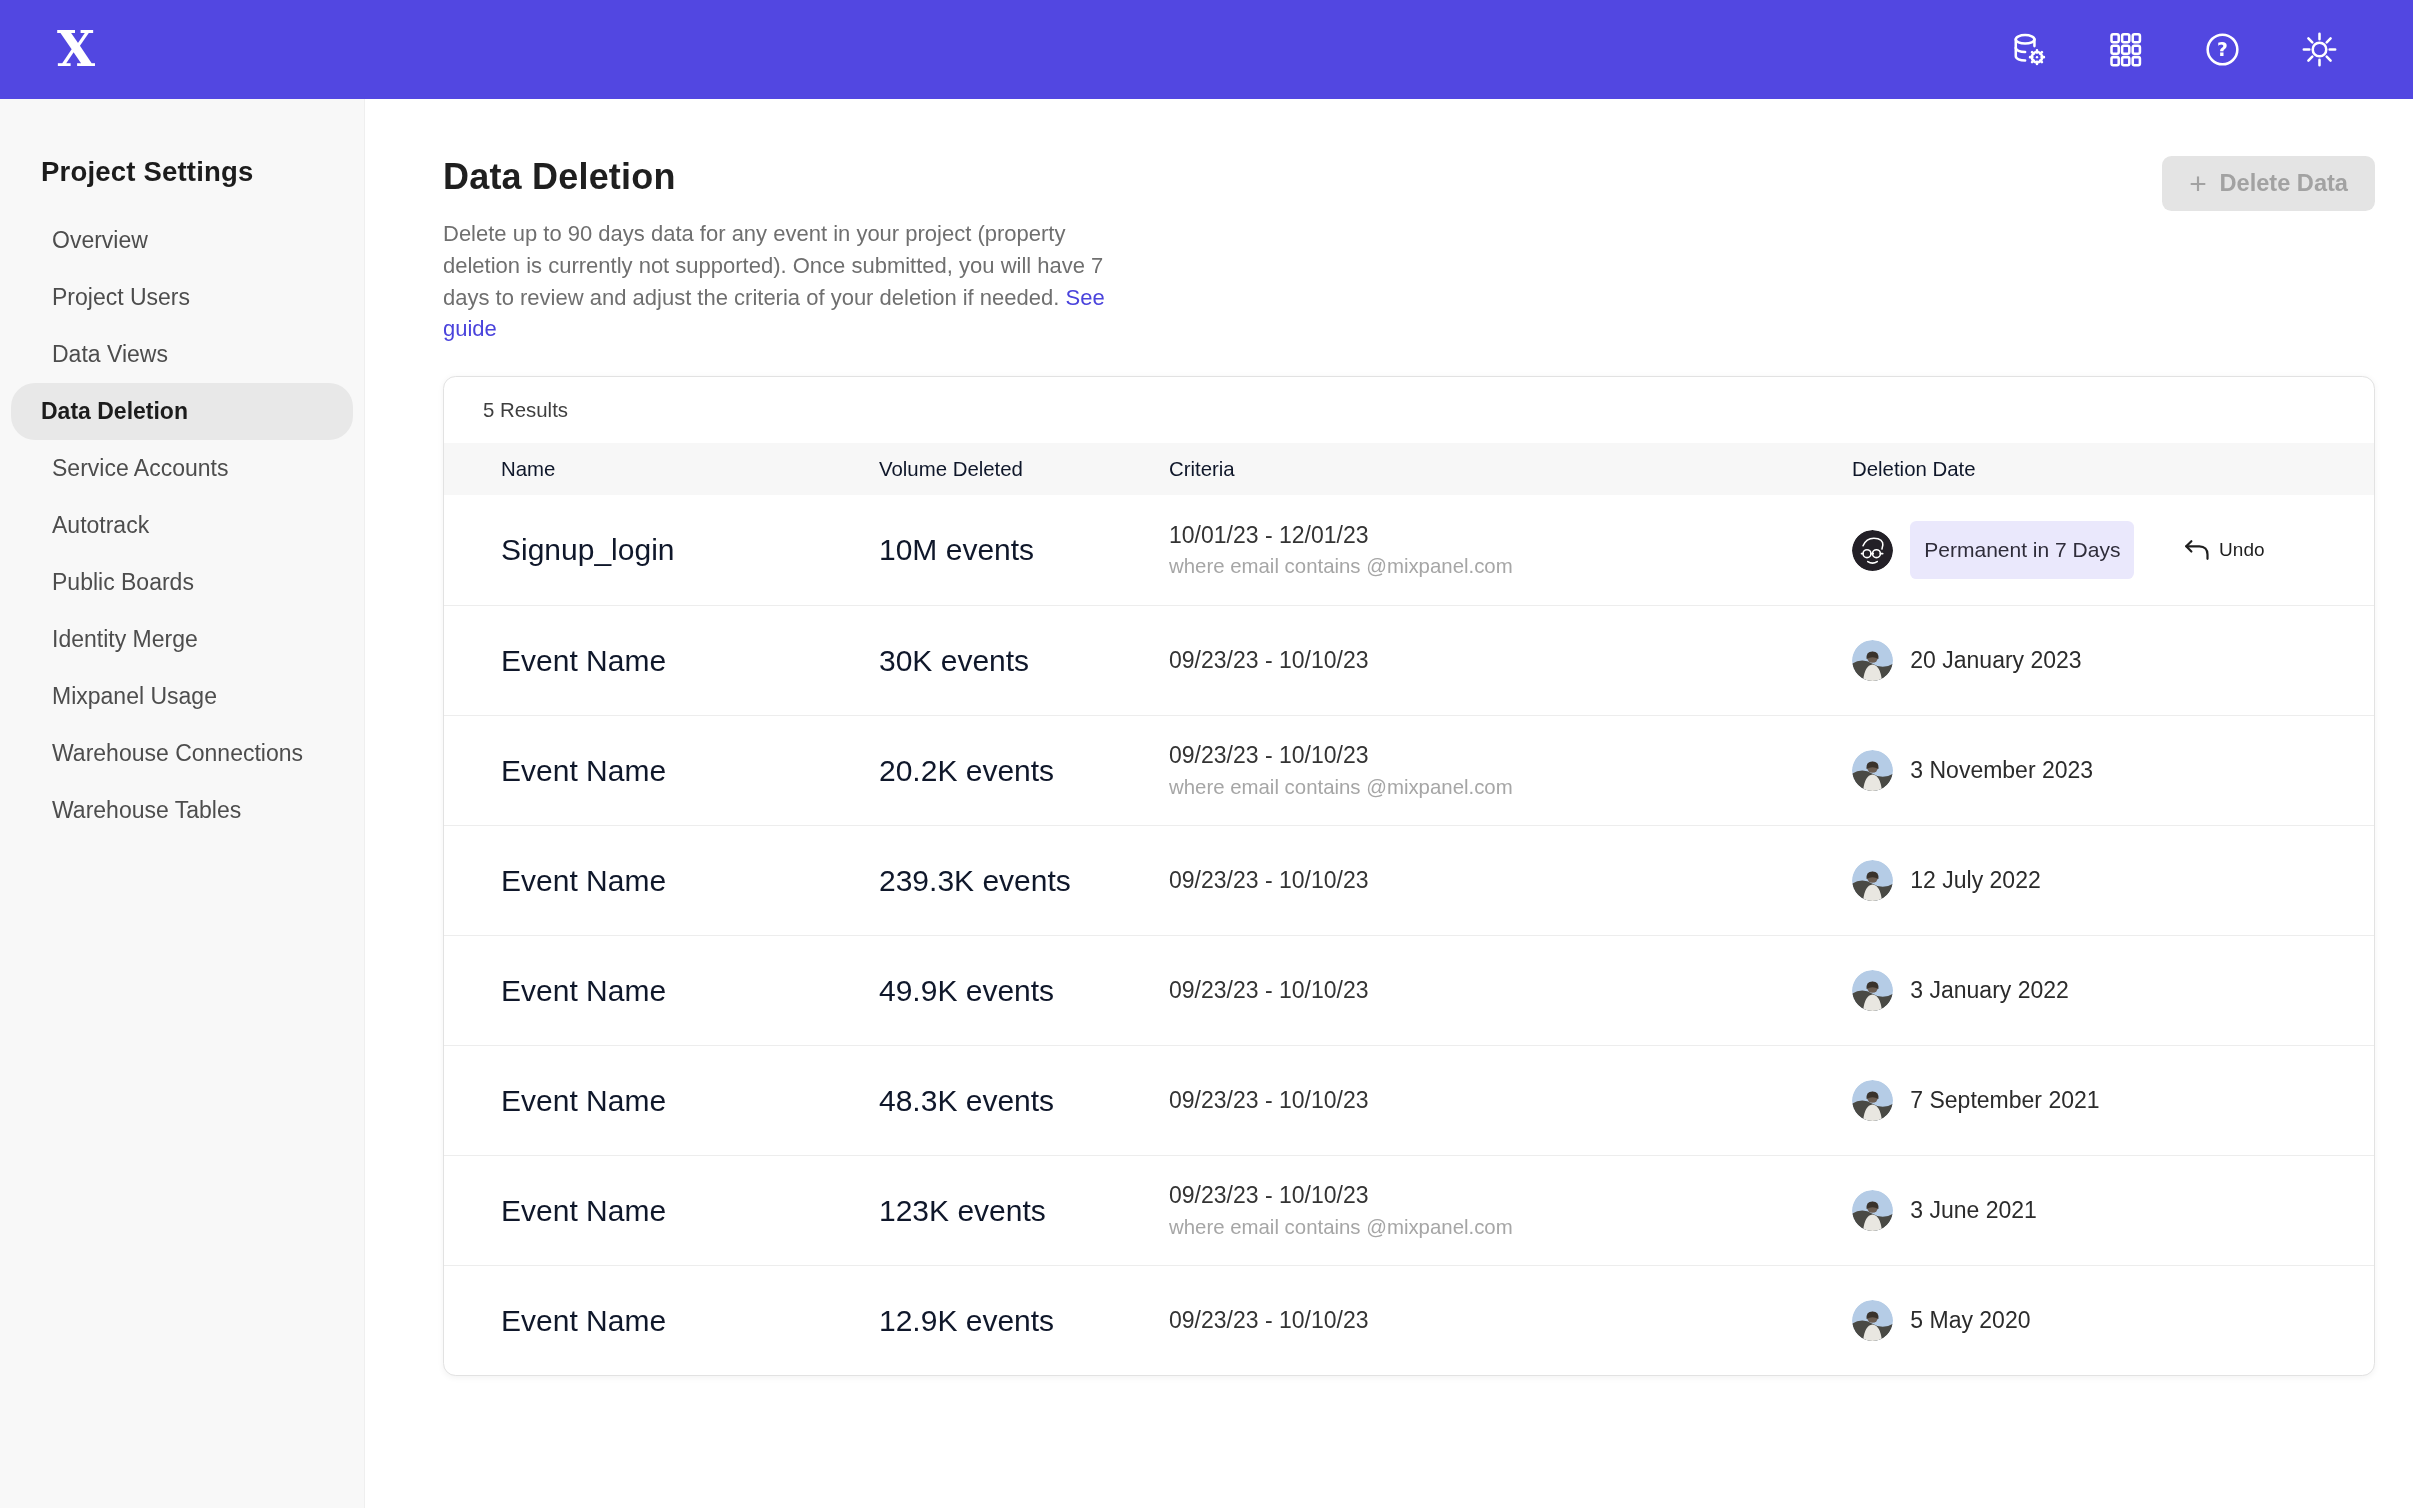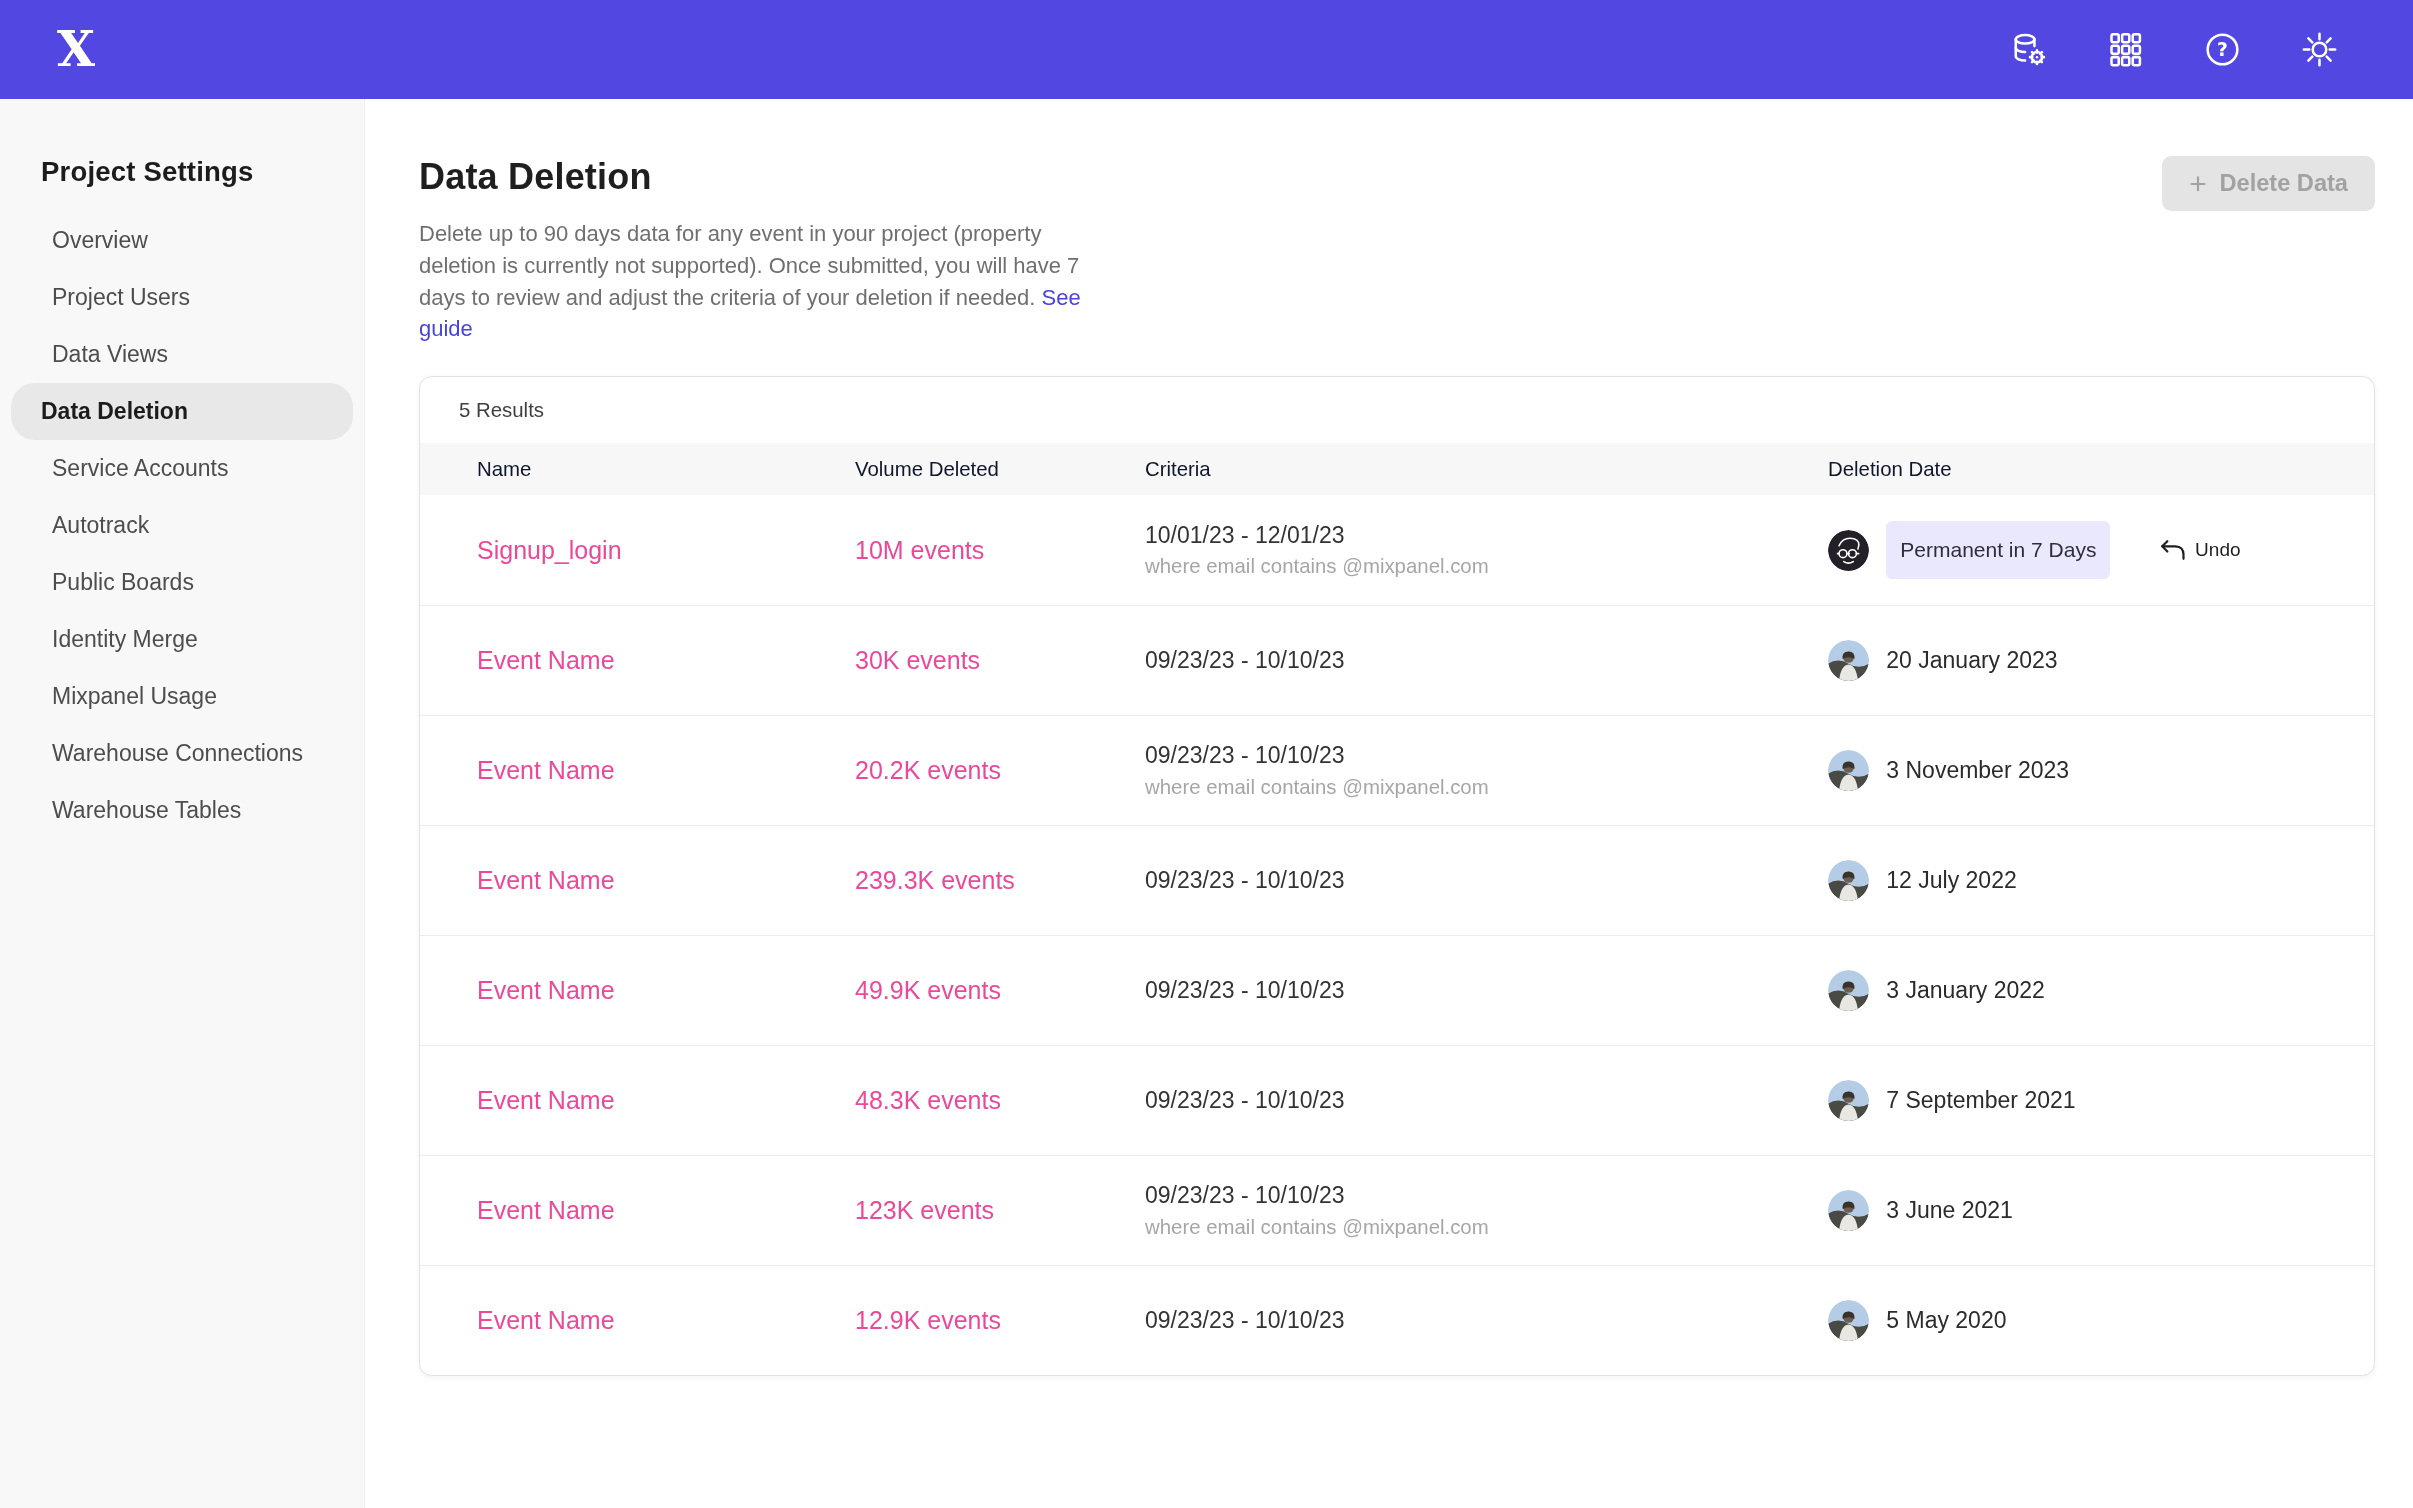--- a/index.html
+++ b/index.html
@@ -8,21 +8,21 @@
 
   
   .topbar { height:99px; background:#5247E1; display:flex; align-items:center; flex-shrink:0; padding:0 74px 0 57px; }
   .logo { color:#fff; font-family:"DejaVu Serif", serif; font-weight:bold; font-size:49px; line-height:1; user-select:none; }
   .topbar-spacer { flex:1; }
   .topbar-icons { display:flex; align-items:center; gap:58px; }
   .icon-btn { width:39px; height:39px; display:flex; align-items:center; justify-content:center; cursor:pointer; }
   .icon-btn svg { width:39px; height:39px; }
 
   
-  .shell { flex:1; display:flex; min-height:0; }
+  .shell { flex:1; display:flex; min-height:0;gap:24px; }
 
   
   .sidebar { width:365px; background:#F8F8F8; border-right:0.8px solid #EFEFEF; padding-top:57px; flex-shrink:0; }
   .sidebar-title { font-size:27.5px; font-weight:700; color:#1C1C1C; padding-left:41px; letter-spacing:0.2px; }
   .sidebar-nav { margin-top:23.6px; display:flex; flex-direction:column; }
   .side-item { height:57px; display:flex; align-items:center; padding-left:41px; font-size:23px; color:#4D4D4D; cursor:pointer; border-radius:24px; margin:0 11px; }
   .side-item.selected { background:#E8E8E8; color:#1C1C1C; font-weight:700; padding-left:30px; }
 
   
   .main { flex:1; background:#fff; padding:57px 38px 0 54px; min-width:0; }
@@ -32,21 +32,21 @@
   .see-guide { color:#4A43DC; text-decoration:none; cursor:pointer; }
   .delete-btn { display:flex; align-items:center; gap:12.6px; background:#E4E4E4; color:#A2A2A2; border:none; border-radius:9.4px; height:55px; padding:0 27px; font-size:23.6px; font-weight:700; font-family:inherit; cursor:not-allowed; }
   .delete-btn .plus { font-size:30px; font-weight:400; line-height:1; }
 
   
   .card { margin-top:31px; border:0.8px solid #E2E2E2; border-radius:12.6px; background:#fff; box-shadow:0 1.6px 6.3px rgba(0,0,0,.05); overflow:hidden; }
   .results-bar { height:66px; display:flex; align-items:center; padding-left:39px; font-size:20.4px; color:#3F3F3F; }
   .thead { height:52px; background:#F7F7F7; display:grid; grid-template-columns:378px 290px 683px 1fr; align-items:center; padding-left:57px; font-size:20.4px; color:#0f172a; }
   .trow { min-height:110px; display:grid; grid-template-columns:378px 290px 683px 1fr; align-items:center; padding-left:57px; }
   .trow + .trow { border-top:0.8px solid #EDEDED; }
-  .cell-name, .cell-volume { font-size:25px; color:#ec4899; }
+  .cell-name, .cell-volume { font-size:30px; color:#0f172a; }
   .cell-criteria { display:flex; flex-direction:column; justify-content:center; }
   .date-range { font-size:23px; color:#333; }
   .where-clause { font-size:20.4px; color:#A6A6A6; margin-top:6.3px; }
   .where-clause:empty { display:none; margin:0; }
   .cell-deletion { display:flex; align-items:center; gap:17.3px; }
   .avatar { width:41px; height:41px; border-radius:50%; flex-shrink:0; overflow:hidden; }
   .badge { background:#EAE8FC; color:#2F2D3A; font-size:21px; padding:17px 14px; border-radius:6.3px; white-space:nowrap; }
   .undo-btn { display:flex; align-items:center; gap:9.4px; margin-left:31px; background:none; border:none; cursor:pointer; font-family:inherit; font-size:19px; color:#1F1F1F; }
   .deletion-date { font-size:23px; color:#2B2B2B; }
 </style>

